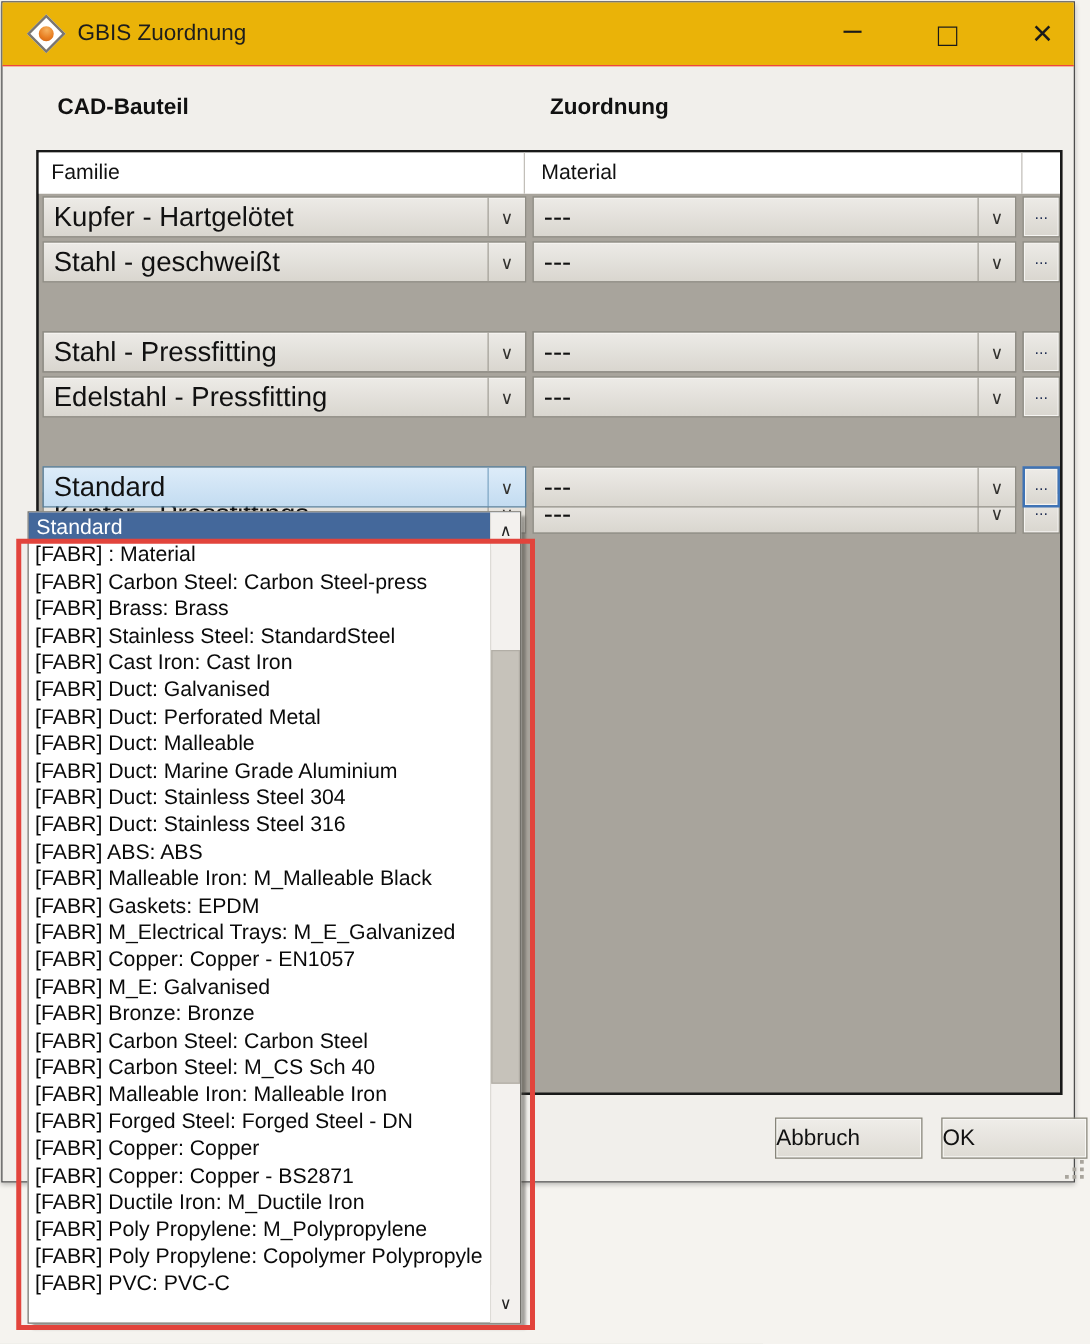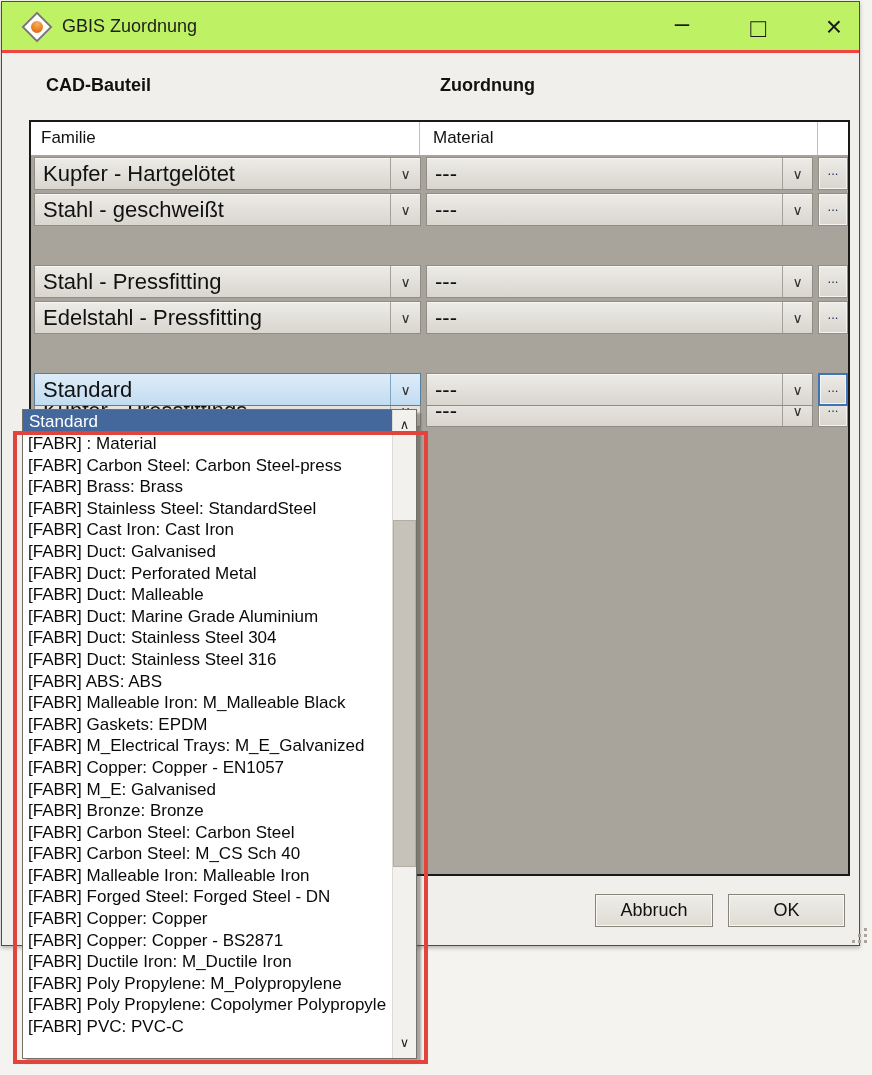--- a/index.html
+++ b/index.html
@@ -5,21 +5,21 @@
   * { margin:0; padding:0; box-sizing:border-box; }
   html,body { width:872px; height:1075px; overflow:hidden;
               font-family:"Liberation Sans", sans-serif; background:#f5f3ef; }
 
   
   .dialog { position:absolute; left:1px; top:1px; width:859px; height:945px;
             background:#f1efeb; border:1px solid #4d4d4d;
             box-shadow:0 2px 4px rgba(0,0,0,.25); }
 
   .titlebar { position:absolute; left:0; top:0; right:0; height:51px;
-              background:#bef264; border-bottom:3px solid #ef4444; }
+              background:#eab308; border-bottom:1px solid #ef4444; }
   .app-icon { position:absolute; left:24px; top:14px; width:22px; height:22px;
               transform:rotate(45deg); border:2px solid #7a7672; background:#fff; }
   .app-icon .ball { position:absolute; left:3px; top:3px; width:12px; height:12px;
               border-radius:50%;
               background:radial-gradient(circle at 35% 30%, #f6b25e, #e87e22 55%, #c95d12); }
   .title-text { position:absolute; left:60px; top:14px; font-size:18px; color:#1d1d1d; }
   .cap-btn { position:absolute; top:6px; width:40px; height:38px; text-align:center;
              color:#1a1a1a; cursor:default; }
   .btn-min   { left:660px; font-size:26px; line-height:30px; }
   .btn-max   { left:736px; font-size:26px; line-height:40px; }
@@ -77,21 +77,21 @@
             background:#c6c2ba; border:1px solid #b2aea6; }
 
   
   .annotation { position:absolute; left:13px; top:431px; width:415px; height:633px;
                 border:4px solid #e2443c; z-index:100; pointer-events:none; }
 
   
   .pushbtn { position:absolute; top:892px; height:33px;
              background:linear-gradient(#efede9, #dedbd4);
              border:1px solid #87857a; box-shadow:inset 0 0 0 1px #f8f7f4;
-             font-size:18px; color:#111; text-align:center; line-height:31px; }
+             font-size:18px; color:#111; line-height:31px;margin-left:25px; }
   .btn-cancel { left:593px; width:118px; }
   .btn-ok     { left:726px; width:117px; }
 
   .grip { position:absolute; left:850px; top:926px; width:16px; height:16px; }
   .grip i { position:absolute; width:3px; height:3px; background:#a9a59d; }
 </style>
 </head>
 <body>
 
 <div class="dialog">

